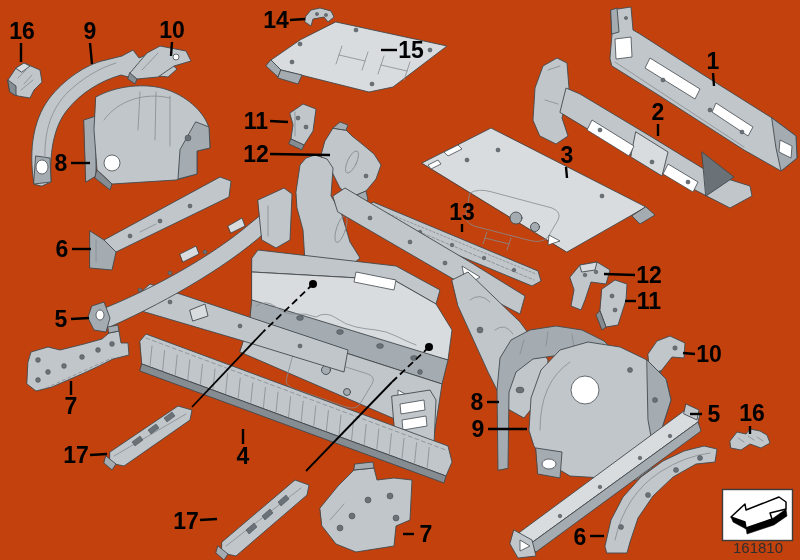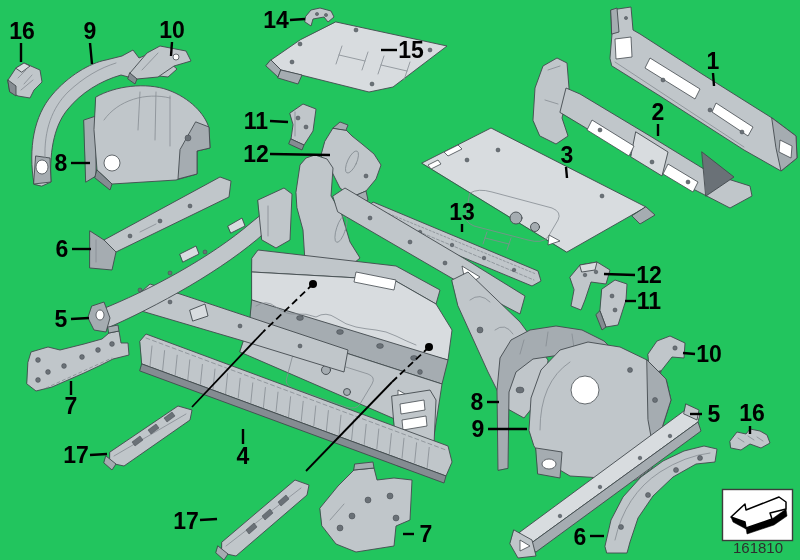--- a/index.html
+++ b/index.html
@@ -1,16 +1,16 @@
 <!DOCTYPE html>
 <html style="--lighter: #e9ebed; --light: #d8dcdf; --base: #c0c6ca; --mid: #a5acb1; --dark: #858c92; --deep: #6a7177; --outline: #43494e; --callout: #000000;"><head>
 <meta charset="utf-8">
 <style>
   html,body{margin:0;padding:0;background:#fff;}
-  .stage{position:relative;width:800px;height:560px;background:#22c55e;overflow:hidden;
+  .stage{position:relative;width:800px;height:560px;background:#c2410c;overflow:hidden;
          font-family:"Liberation Sans",sans-serif;}
   svg{display:block;}
   .p{stroke:var(--outline);stroke-width:.9;stroke-linejoin:round;stroke-linecap:round;} .f1{fill:var(--light);} .f2{fill:var(--base);}
   .f3{fill:var(--mid);} .f4{fill:var(--dark);} .f5{fill:var(--deep);}
   .bead{fill:none;stroke:var(--dark);stroke-width:.8;stroke-linecap:round;}
   .hole{fill:#ffffff;stroke:var(--outline);stroke-width:.8;}
   .dhole{fill:var(--deep);stroke:var(--outline);stroke-width:.5;}
   .callout-text{font-family:"Liberation Sans",sans-serif;font-weight:bold;font-size:23px;
                 fill:var(--callout);}
   .leader{stroke:var(--callout);stroke-width:2.4;fill:none;}

